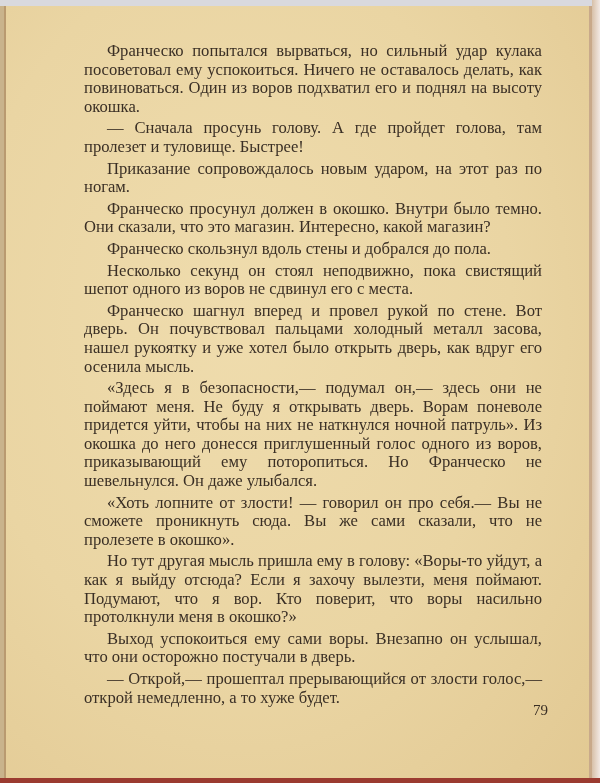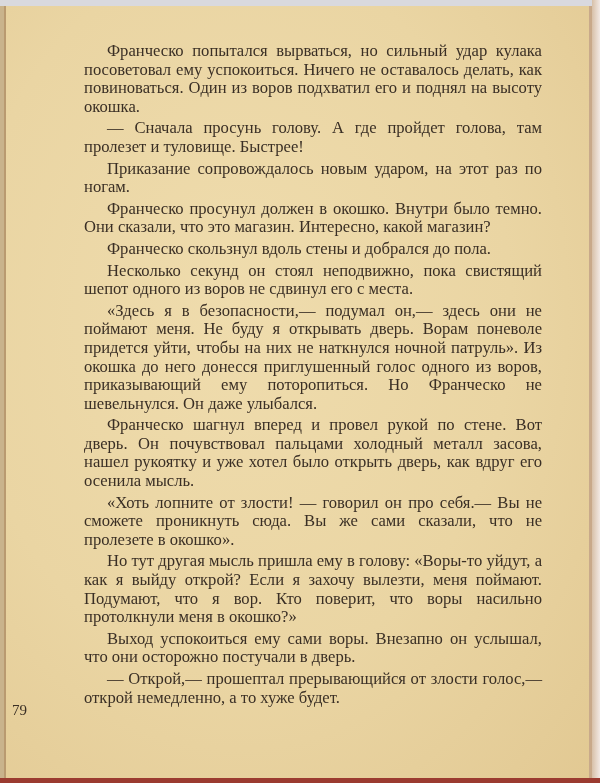--- a/index.html
+++ b/index.html
@@ -34,39 +34,39 @@
       line-height: 18.6px;
     }
     .text p {
       margin: 0 0 3px 4px;
       text-indent: 23px;
       text-align: justify;
       text-align-last: left;
     }
     .page-number {
       position: absolute; left: 0; width: 548px; top: 702px;
-      text-align: left; color: #3a2f25; font-size: 15px; margin-left: 12px;
+      text-align: right; color: #3a2f25; font-size: 15px;
     }
   </style>
 </head>
 <body>
 
 <div class="top-strip"></div>
 <div class="page"></div>
 <div class="right-strip"></div>
 <div class="bottom-strip"></div>
 
 <div class="text">
   <p>Франческо попытался вырваться, но сильный удар кулака посоветовал ему успокоиться. Ничего не оставалось делать, как повиноваться. Один из воров подхватил его и поднял на высоту окошка.</p>
   <p>— Сначала просунь голову. А где пройдет голова, там пролезет и туловище. Быстрее!</p>
   <p>Приказание сопровождалось новым ударом, на этот раз по ногам.</p>
   <p>Франческо просунул должен в окошко. Внутри было темно. Они сказали, что это магазин. Интересно, какой магазин?</p>
   <p>Франческо скользнул вдоль стены и добрался до пола.</p>
   <p>Несколько секунд он стоял неподвижно, пока свистящий шепот одного из воров не сдвинул его с места.</p>
+  <p>Франческо шагнул вперед и провел рукой по стене. Вот дверь. Он почувствовал пальцами холодный металл засова, нашел рукоятку и уже хотел было открыть дверь, как вдруг его осенила мысль.</p>
   <p>«Здесь я в безопасности,— подумал он,— здесь они не поймают меня. Не буду я открывать дверь. Ворам поневоле придется уйти, чтобы на них не наткнулся ночной патруль». Из окошка до него донесся приглушенный голос одного из воров, приказывающий ему поторопиться. Но Франческо не шевельнулся. Он даже улыбался.</p>
-  <p>Франческо шагнул вперед и провел рукой по стене. Вот дверь. Он почувствовал пальцами холодный металл засова, нашел рукоятку и уже хотел было открыть дверь, как вдруг его осенила мысль.</p>
   <p>«Хоть лопните от злости! — говорил он про себя.— Вы не сможете проникнуть сюда. Вы же сами сказали, что не пролезете в окошко».</p>
-  <p>Но тут другая мысль пришла ему в голову: «Воры-то уйдут, а как я выйду открой? Если я захочу вылезти, меня поймают. Подумают, что я вор. Кто поверит, что воры насильно протолкнули меня в окошко?»</p>
+  <p>Но тут другая мысль пришла ему в голову: «Воры-то уйдут, а как я выйду отсюда? Если я захочу вылезти, меня поймают. Подумают, что я вор. Кто поверит, что воры насильно протолкнули меня в окошко?»</p>
   <p>Выход успокоиться ему сами воры. Внезапно он услышал, что они осторожно постучали в дверь.</p>
   <p>— Открой,— прошептал прерывающийся от злости голос,— открой немедленно, а то хуже будет.</p>
 </div>
 
 <div class="page-number">79</div>
 
 </body></html>

